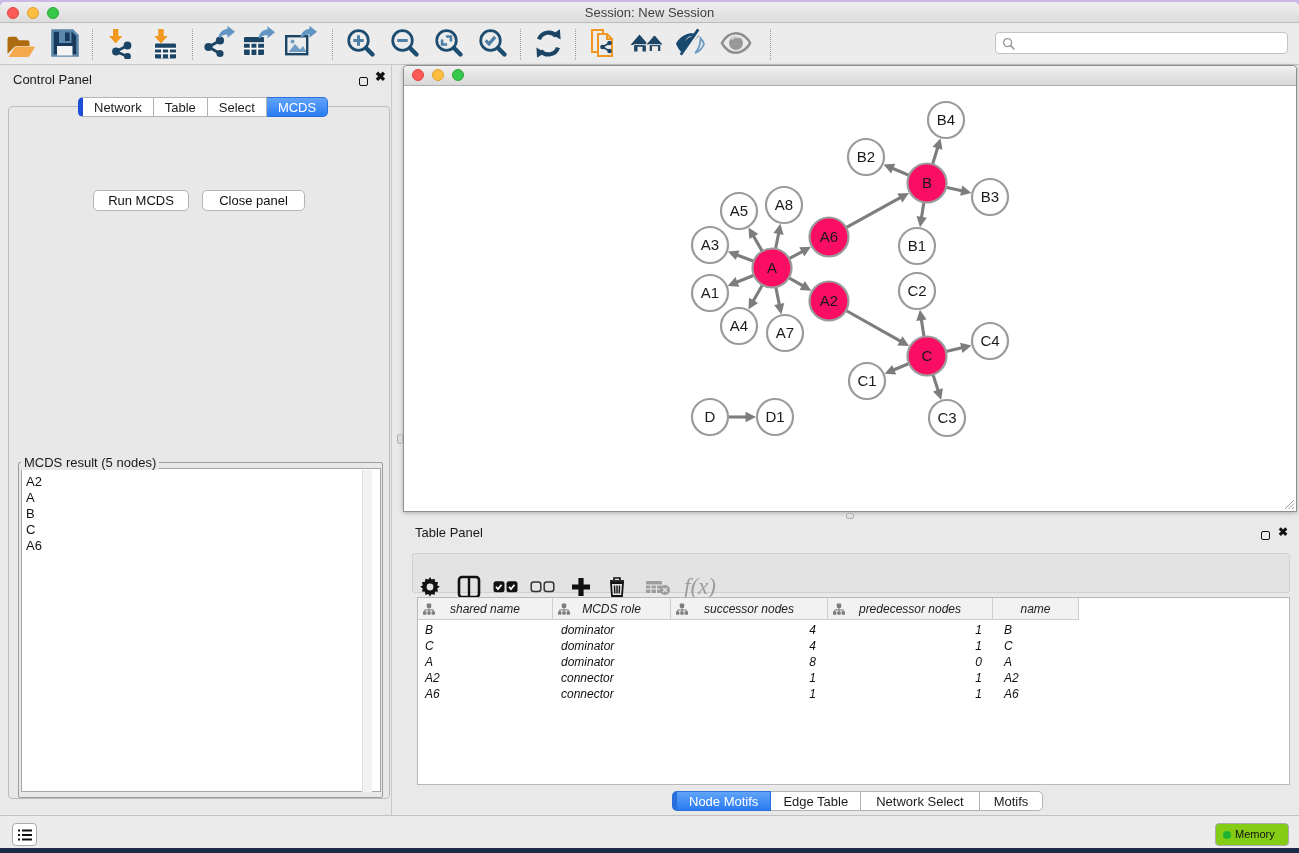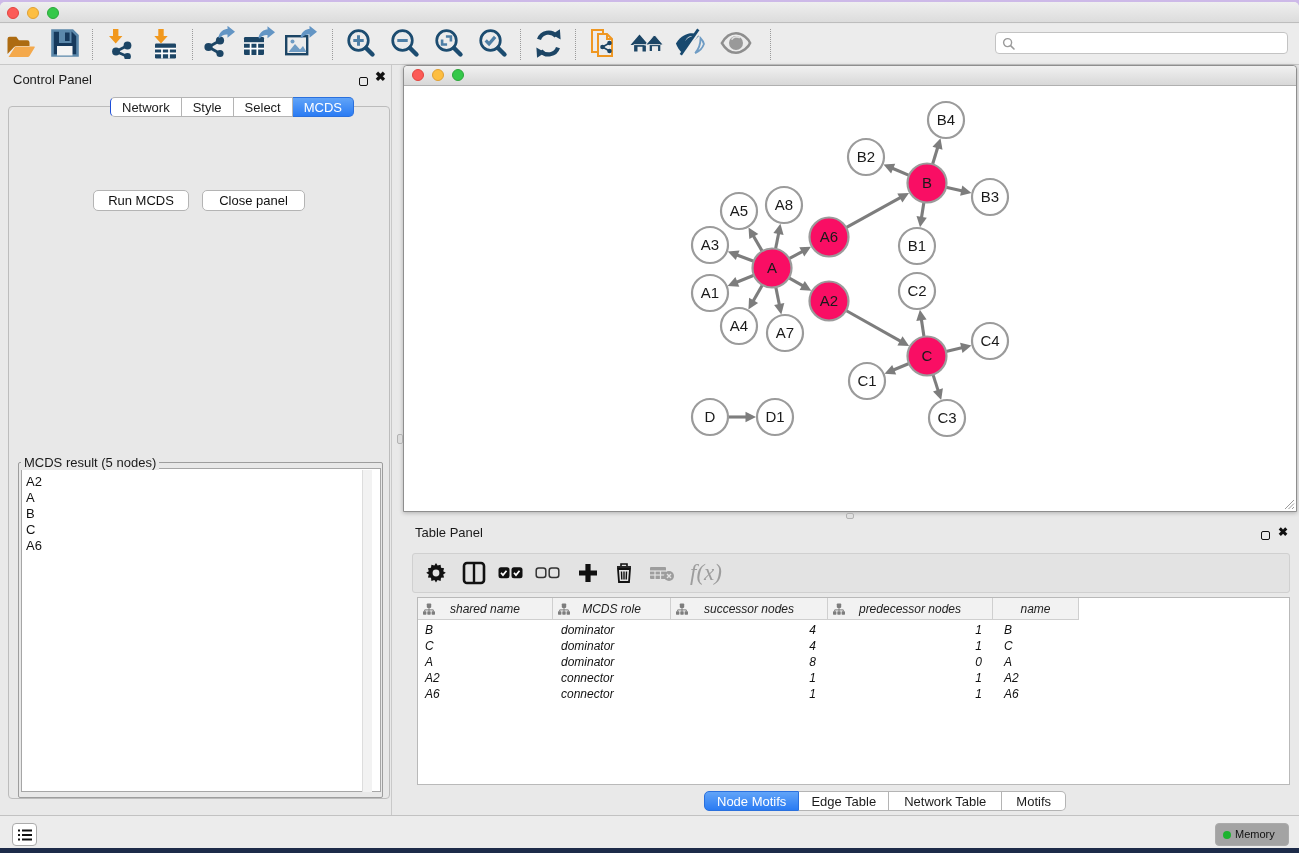--- a/index.html
+++ b/index.html
@@ -23,63 +23,64 @@
 #search svg { position:absolute; left:6px; top:4px; }
 
 #main { position:absolute; left:0; top:63px; width:1299px; height:750px; background:#e9e9e9;padding-left:18px; }
 
 #cp { position:absolute; left:0; top:0; width:392px; height:750px; background:#e9e9e9; border-right:1px solid #c9c9c9; }
 #cp .ptitle, #tp .ptitle { font-size:13px; color:#1a1a1a; }
 .float-ic { width:9px; height:9px; border:1.4px solid #111; border-radius:2px; display:inline-block; }
 .close-ic { font-size:12px; color:#111; font-weight:bold; }
 .tabs { position:absolute; display:flex; height:20px; z-index:5; }
 .tab { font-size:13px; color:#1c1c1c; background:#fff; border:1px solid #b4b4b4; border-left:none; padding:0 11px; line-height:19px; text-align:center; }
-.tab.first { border-left:1px solid #1d4ed8; border-radius:5px 0 0 5px;margin-left:32px; }
+.tab.first { border-left:5px solid #1d4ed8; border-radius:5px 0 0 5px; }
 .tab.last { border-radius:0 5px 5px 0; }
 .tab.sel { background:linear-gradient(#61a4f8,#2a7bf3); color:#fff; border-color:#2a70dd; }
 #tabpane { position:absolute; left:8px; top:41px; width:382px; height:693px; background:#e8e8e8; border:1px solid #bcbcbc; border-radius:4px; }
 #optlabel { position:absolute; left:0; width:100%; top:28px; text-align:center; font-size:13px; color:#1a1a1a; }
 #combo { position:absolute; left:35px; top:49px; width:311px; height:23px; background:#fff; border:1px solid #b3b3b3; border-radius:5px; font-size:13px; color:#111; line-height:21px; padding-left:12px; }
 #combo .cap { position:absolute; right:-1px; top:-1px; width:21px; height:23px; background:linear-gradient(#6aadfa,#2d7cf2); border-radius:0 4px 4px 0; border:1px solid #2a70dd; }
 .btn { position:absolute; height:21px; background:#fff; border:1px solid #b4b4b4; border-radius:5px; font-size:13px; color:#111; text-align:center; line-height:19px; }
 #groupbox { position:absolute; left:9px; top:355px; width:365px; height:336px; border:1px solid #9d9d9d; border-radius:2px; }
 #grouplabel { position:absolute; left:12px; top:348px; background:#e8e8e8; padding:0 3px; font-size:13px; color:#1a1a1a;text-align:right; }
 #mlist { position:absolute; left:2px; top:5px; width:360px; height:324px; background:#fff; border:1px solid #a6a6a6; font-size:13px; color:#111; padding:5px 0 0 4px; line-height:16px; }
 #mscroll { position:absolute; right:8px; top:1px; width:10px; height:322px; background:#f2f2f2; border-left:1px solid #ddd; }
 
 #nw { position:absolute; left:403px; top:0px; width:894px; height:447px; background:#fff; border:1px solid #8e8e8e; border-radius:4px 4px 0 0; box-shadow:0 1px 4px rgba(0,0,0,0.25); }
 #nwtitle { position:absolute; left:0; top:0; width:100%; height:20px; background:linear-gradient(#f1f1f1,#d8d8d8); border-bottom:1px solid #b0b0b0; border-radius:4px 4px 0 0; }
 #nwtitle .title { position:absolute; left:0; right:0; top:3px; text-align:center; font-size:13px; color:#333; }
 #grip { position:absolute; right:1px; bottom:1px; width:11px; height:11px; }
 
 #tp { position:absolute; left:403px; top:514px; width:896px; height:297px; }
 #tptools { position:absolute; left:9px; top:37px; width:878px; height:40px; background:#e3e3e3; border:1px solid #d0d0d0; border-radius:3px; }
-.tpicon { position:absolute; top:2px; width:34px; height:34px; display:flex; align-items:center; justify-content:center; }
+.tpicon { position:absolute; top:16px; width:34px; height:34px; display:flex; align-items:center; }
 #tbl { position:absolute; left:14px; top:81px; width:873px; height:188px; background:#fff; border:1px solid #b9b9b9;font-style:italic; }
 #thead { position:absolute; left:0; top:0; height:22px; display:flex; }
 .th { position:relative; height:22px; background:#f2f2f2; border-right:1px solid #cfcfcf; border-bottom:1px solid #cfcfcf; font-size:12px; color:#222; text-align:center; line-height:22px; }
 .th svg { position:absolute; left:5px; top:5px; }
 .td { position:absolute; font-size:12px; color:#111; height:16px; line-height:16px; }
 
 #btabs { position:absolute; left:269px; top:275px; } #btabs .tab { padding:0 12px; } #btabs .tab:nth-child(3){ padding:0 15px; } #btabs .tab:nth-child(4){ padding:0 14px; }
 
 #status { position:absolute; left:0; top:813px; width:1299px; height:34px; background:#ececec; border-top:1px solid #c2c2c2; }
 #listbtn { position:absolute; left:12px; top:7px; width:25px; height:23px; background:#fff; border:1px solid #ababab; border-radius:4px; display:flex; align-items:center; justify-content:center; }
-#membtn { position:absolute; right:10px; top:7px; width:74px; height:23px; background:#a3a3a3; border:1px solid #ababab; border-radius:4px; font-size:11px; color:#111; }
+#membtn { position:absolute; right:10px; top:7px; width:74px; height:23px; background:#84cc16; border:1px solid #ababab; border-radius:4px; font-size:11px; color:#111; }
 #membtn .dot { position:absolute; left:7px; top:7px; width:8px; height:8px; border-radius:50%; background:#1db32f; }
 #membtn .txt { position:absolute; left:19px; top:4px; }
 svg text { font-family:"Liberation Sans", sans-serif; }
 </style>
 </head>
 <body>
 <div id="win">
   <div id="titlebar">
     <div class="tl r" style="left:7px;"></div>
     <div class="tl y" style="left:27px;"></div>
     <div class="tl g" style="left:47px;"></div>
+    <div class="title">Session: New Session</div>
   </div>
   <div id="toolbar">
     <div class="tsep" style="left:92px"></div>
     <div class="tsep" style="left:192px"></div>
     <div class="tsep" style="left:332px"></div>
     <div class="tsep" style="left:520px"></div>
     <div class="tsep" style="left:575px"></div>
     <div class="tsep" style="left:770px"></div>
     <div class="ticon" style="left:3px">
       <svg width="30" height="30" viewBox="0 0 30 30">
@@ -260,21 +261,21 @@
       </svg>
     </div>
   </div>
   <div id="main">
     <div id="cp">
       <div class="ptitle abs" style="left:13px; top:7px;">Control Panel</div>
       <div class="abs" style="left:359px; top:7px;"><span class="float-ic"></span></div>
       <div class="abs" style="left:375px; top:2px;"><span class="close-ic" style="font-size:13px;">✖</span></div>
       <div class="tabs" style="left:78px; top:32px;">
         <div class="tab first">Network</div>
-        <div class="tab">Style</div>
+        <div class="tab">Table</div>
         <div class="tab">Select</div>
         <div class="tab sel last">MCDS</div>
       </div>
       <div id="tabpane">
         <div class="btn" style="left:84px; top:83px; width:96px;">Run MCDS</div>
         <div class="btn" style="left:193px; top:83px; width:103px;">Close panel</div>
         <div id="groupbox">
           <div id="mlist">A2<br>A<br>B<br>C<br>A6<div id="mscroll"></div></div>
         </div>
         <div id="grouplabel">MCDS result (5 nodes)</div>
@@ -512,21 +513,21 @@
 <div class="td" style="left:586px; top:72px;">A2</div>
 <div class="td" style="left:7px; top:88px;">A6</div>
 <div class="td" style="left:143px; top:88px;">connector</div>
 <div class="td" style="left:348px; top:88px; width:50px; text-align:right;">1</div>
 <div class="td" style="left:514px; top:88px; width:50px; text-align:right;">1</div>
 <div class="td" style="left:586px; top:88px;">A6</div>
     </div>
     <div id="btabs" class="tabs">
       <div class="tab first sel">Node Motifs</div>
       <div class="tab">Edge Table</div>
-      <div class="tab">Network Table</div>
+      <div class="tab">Network Select</div>
       <div class="tab last">Motifs</div>
     </div>
   </div>
   <div id="status">
     <div id="listbtn">
       <svg width="14" height="12" viewBox="0 0 14 12">
           <g fill="#111">
             <rect x="0" y="0.5" width="2" height="2"></rect>
             <rect x="4" y="0.5" width="10" height="2"></rect>
             <rect x="0" y="5" width="2" height="2"></rect>

